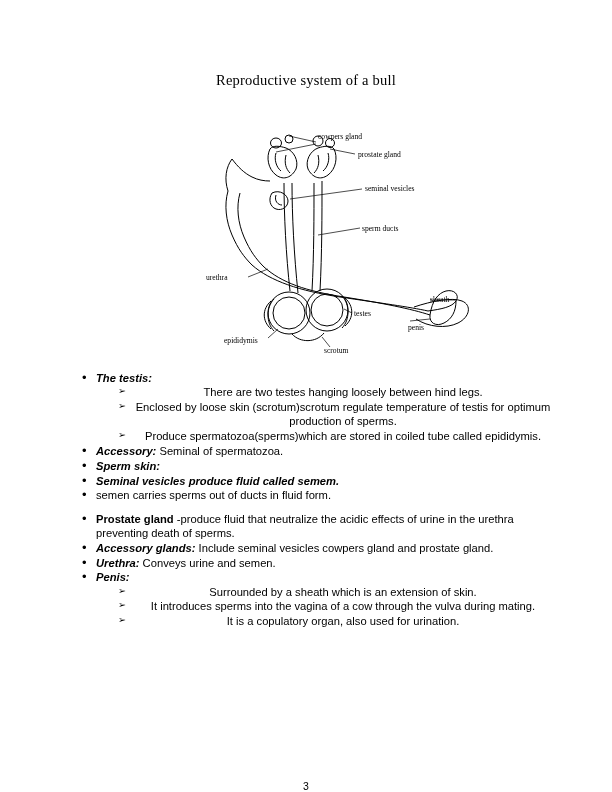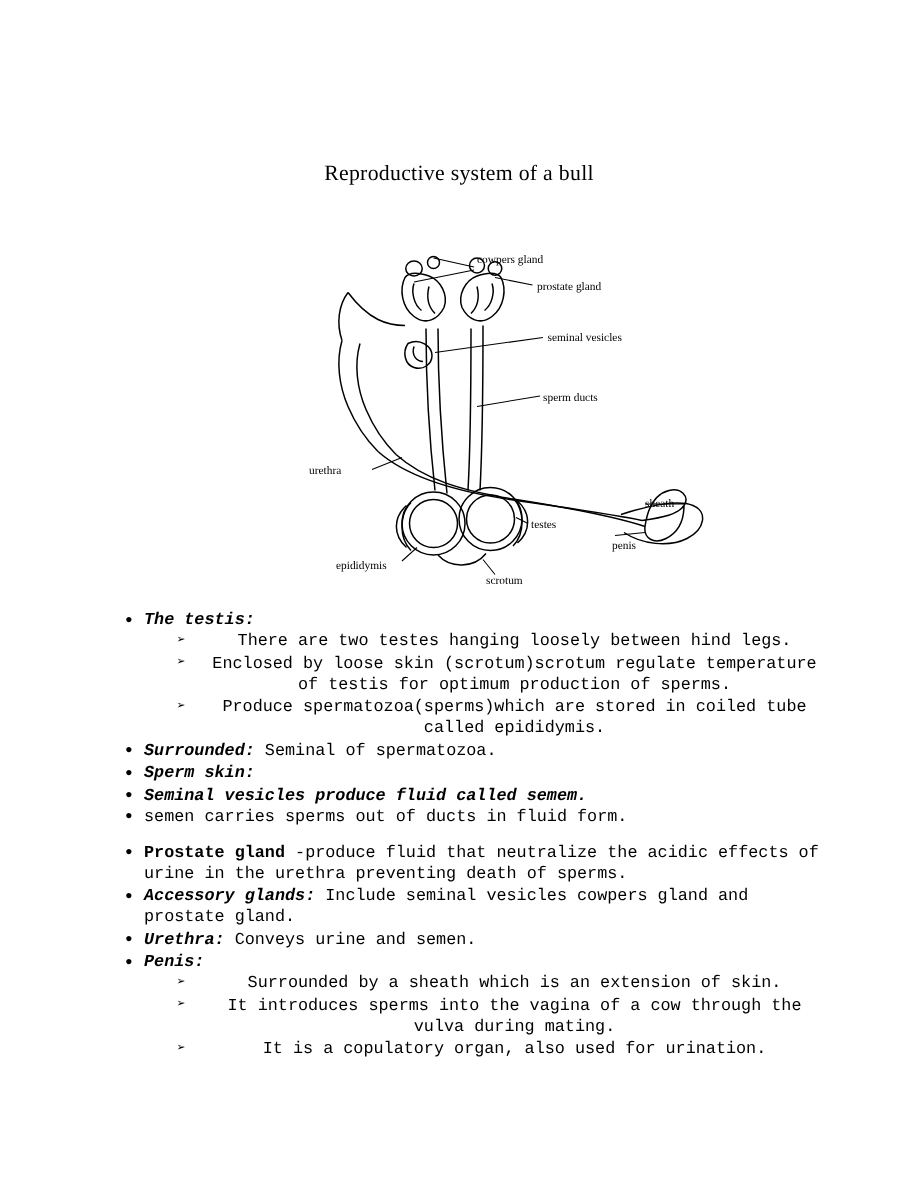--- a/index.html
+++ b/index.html
@@ -20,36 +20,36 @@
     width: 612px;
     height: 792px;
     box-sizing: border-box;
     padding: 0;
   }
   .diagram-title {
     text-align: center;
     font-family: "Liberation Serif", serif;
     font-size: 14.5px;
     letter-spacing: 0.2px;
-    margin-top: 108px;
+    margin-top: 72px;
   }
   .figure {
     position: relative;
     width: 546px;
     height: 270px;
     margin-top: 6px;
   }
   .figure svg {
     display: block;
   }
   .content {
     margin-top: 6px;
     padding-left: 82px;
     padding-right: 58px;
-    font-family: Liberation Mono, monospace;
+    font-family: Liberation Sans, sans-serif;
     font-size: 11.2px;
     line-height: 1.27;
   }
   ul.bullets {
     list-style: none;
     margin: 0;
     padding: 0;
   }
   ul.bullets > li {
     position: relative;
@@ -196,21 +196,21 @@
       <li>
         <span class="bi">The testis:</span><span></span>
         <ul class="arrows">
           <li>There are two testes hanging loosely between hind legs.</li>
           <li>Enclosed by loose skin (scrotum)scrotum regulate temperature of testis for optimum production of sperms.</li>
           <li>Produce spermatozoa(sperms)which are stored in coiled tube called epididymis.</li>
         </ul>
       </li>
 
       <li>
-        <span class="bi">Surrounded:</span><span> Seminal of spermatozoa.</span>
+        <span class="bi">Accessory:</span><span> Seminal of spermatozoa.</span>
       </li>
 
       <li>
         <span class="bi">Sperm skin:</span><span></span>
       </li>
 
       <li>
         <span class="bi">Seminal vesicles produce fluid called semem.</span><span></span>
       </li>
 

